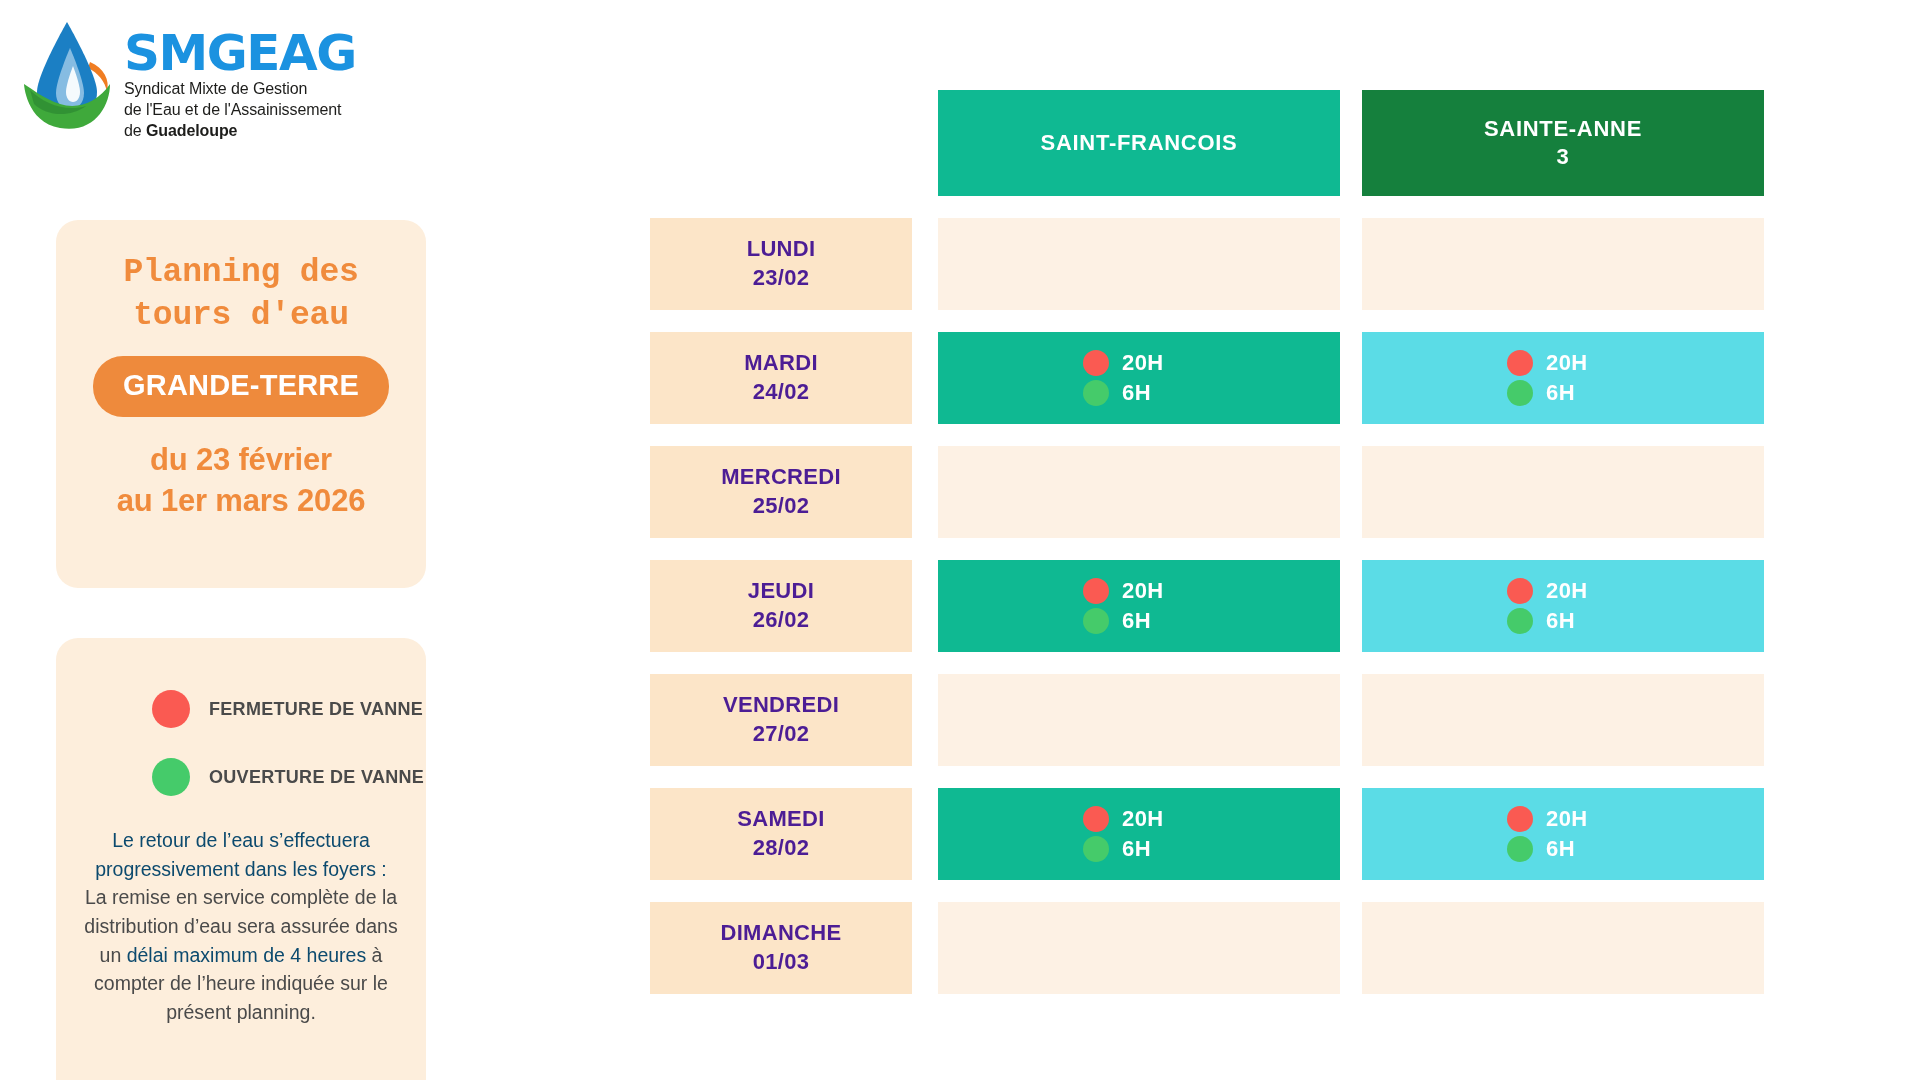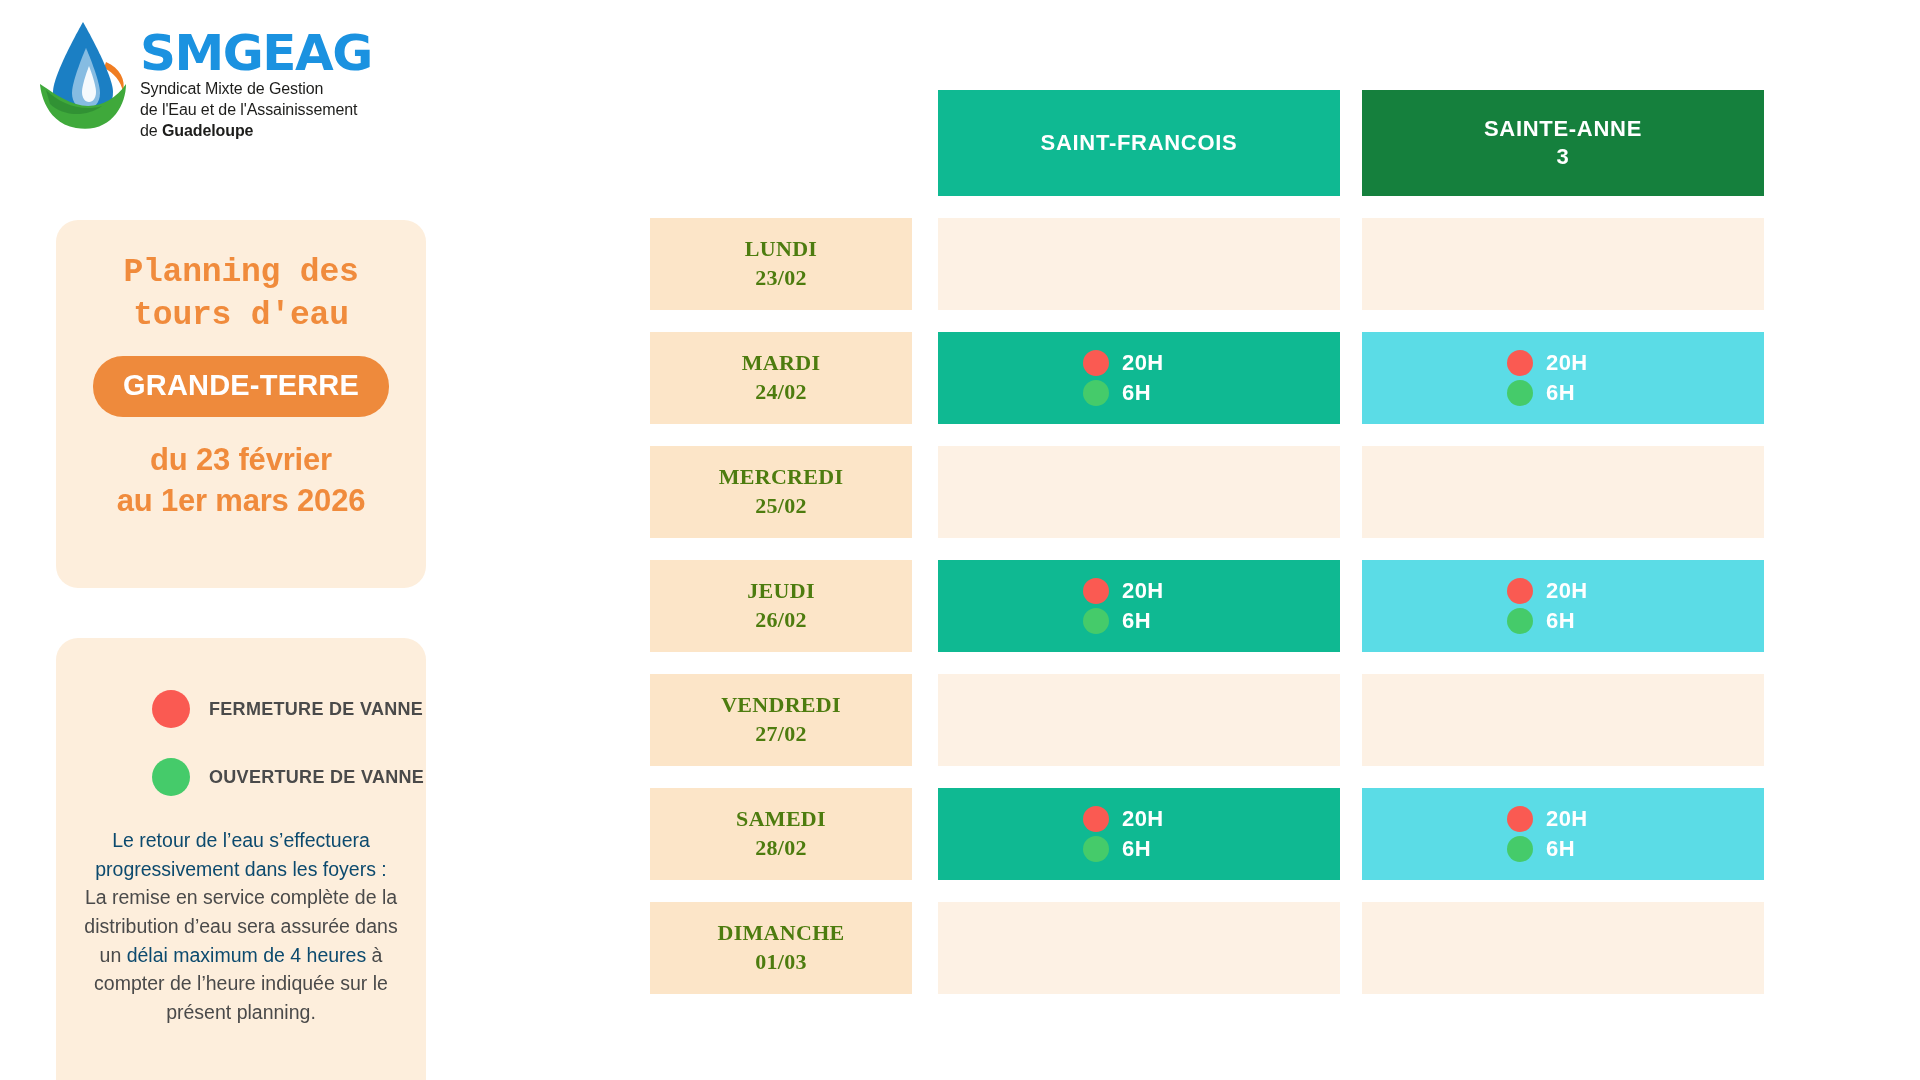--- a/index.html
+++ b/index.html
@@ -5,21 +5,21 @@
   html,body{margin:0;padding:0;}
   body{
     width:1920px;height:1080px;
     background:#ffffff;
     font-family:"Liberation Sans", sans-serif;
     overflow:hidden;
     position:relative;
   }
 
   
-  #logo-block{position:absolute;left:36px;top:18px;width:400px;height:125px;}
+  #logo-block{position:absolute;left:20px;top:18px;width:400px;height:125px;}
   #logo-mark{position:absolute;left:0;top:0;width:95px;height:112px;}
   #logo-word{position:absolute;left:104px;top:10px;}
   #logo-wordmark{
     font-family:"DejaVu Sans", sans-serif;
     font-weight:bold;font-size:50px;letter-spacing:-1.5px;
     color:#1B92E0;line-height:1;
     display:block;
   }
   .logo-sub{
     font-family:"Liberation Sans", sans-serif;
@@ -97,22 +97,22 @@
     margin-right:22px;
   }
   .head-cell:last-child{margin-right:0;}
 
   .grid-row{display:flex;margin-bottom:22px;}
   .day-cell{
     flex:0 0 262px;height:92px;margin-right:26px;
     background:#FCE5C8;
     display:flex;flex-direction:column;
     align-items:center;justify-content:center;
-    color:#4d7c0f;font-weight:bold;font-size:22px;
-    line-height:1.30;letter-spacing:0.3px;font-family:Liberation Serif, serif;
+    color:#4c1d95;font-weight:bold;font-size:22px;
+    line-height:1.30;letter-spacing:0.3px;
   }
   .data-cell{
     flex:0 0 402px;height:92px;margin-right:22px;
     display:flex;flex-direction:column;
     align-items:center;justify-content:center;
   }
   .data-cell:last-child{margin-right:0;}
   .cell-empty{background:#FDF1E4;}
   .slot{display:flex;align-items:center;width:112px;margin:2px 0 2px 0;}
   .slot-dot{width:26px;height:26px;border-radius:50%;flex:0 0 26px;}

